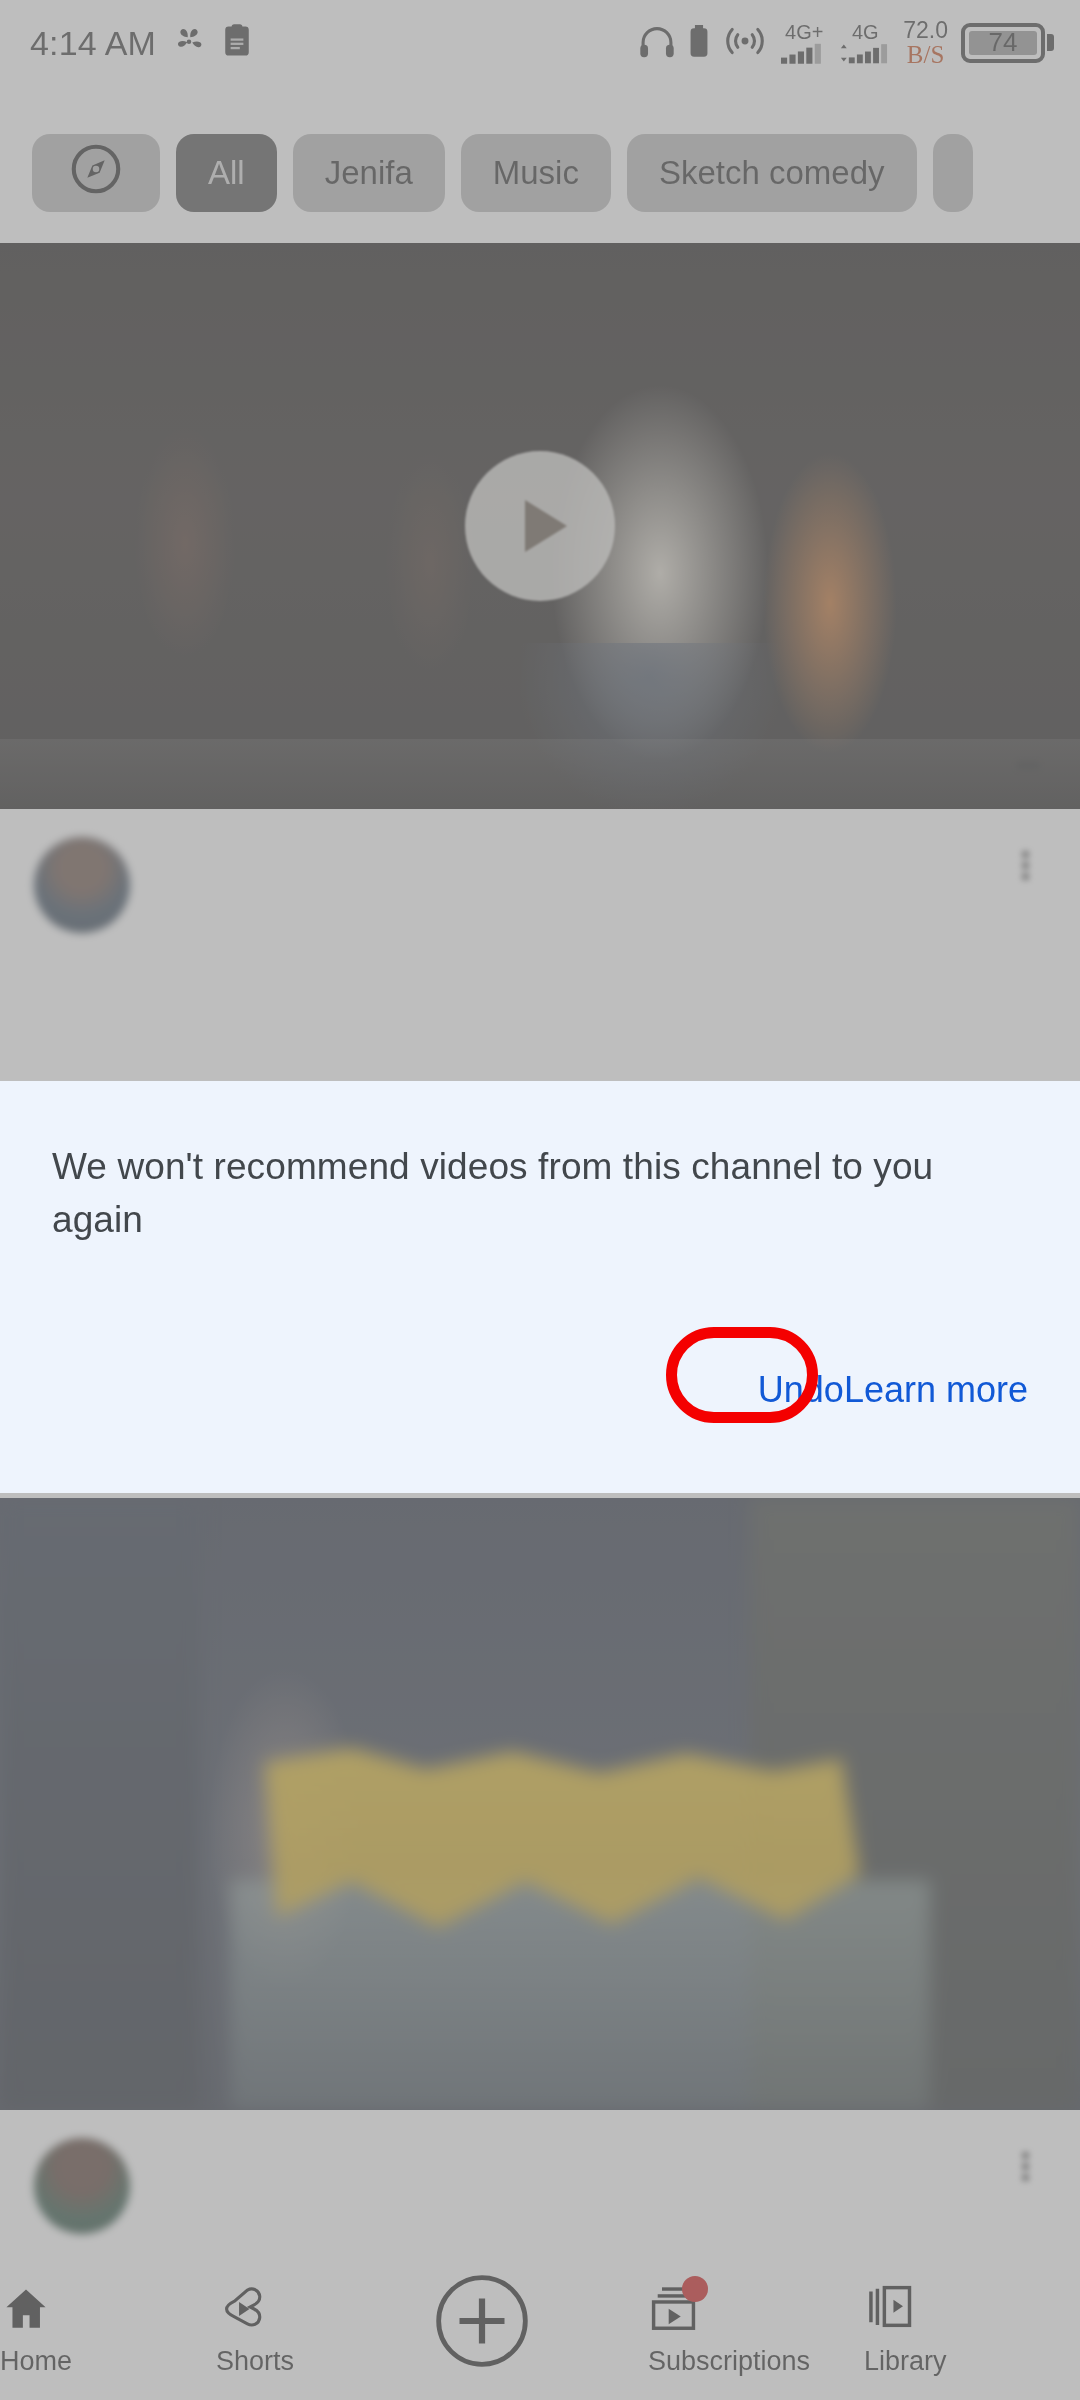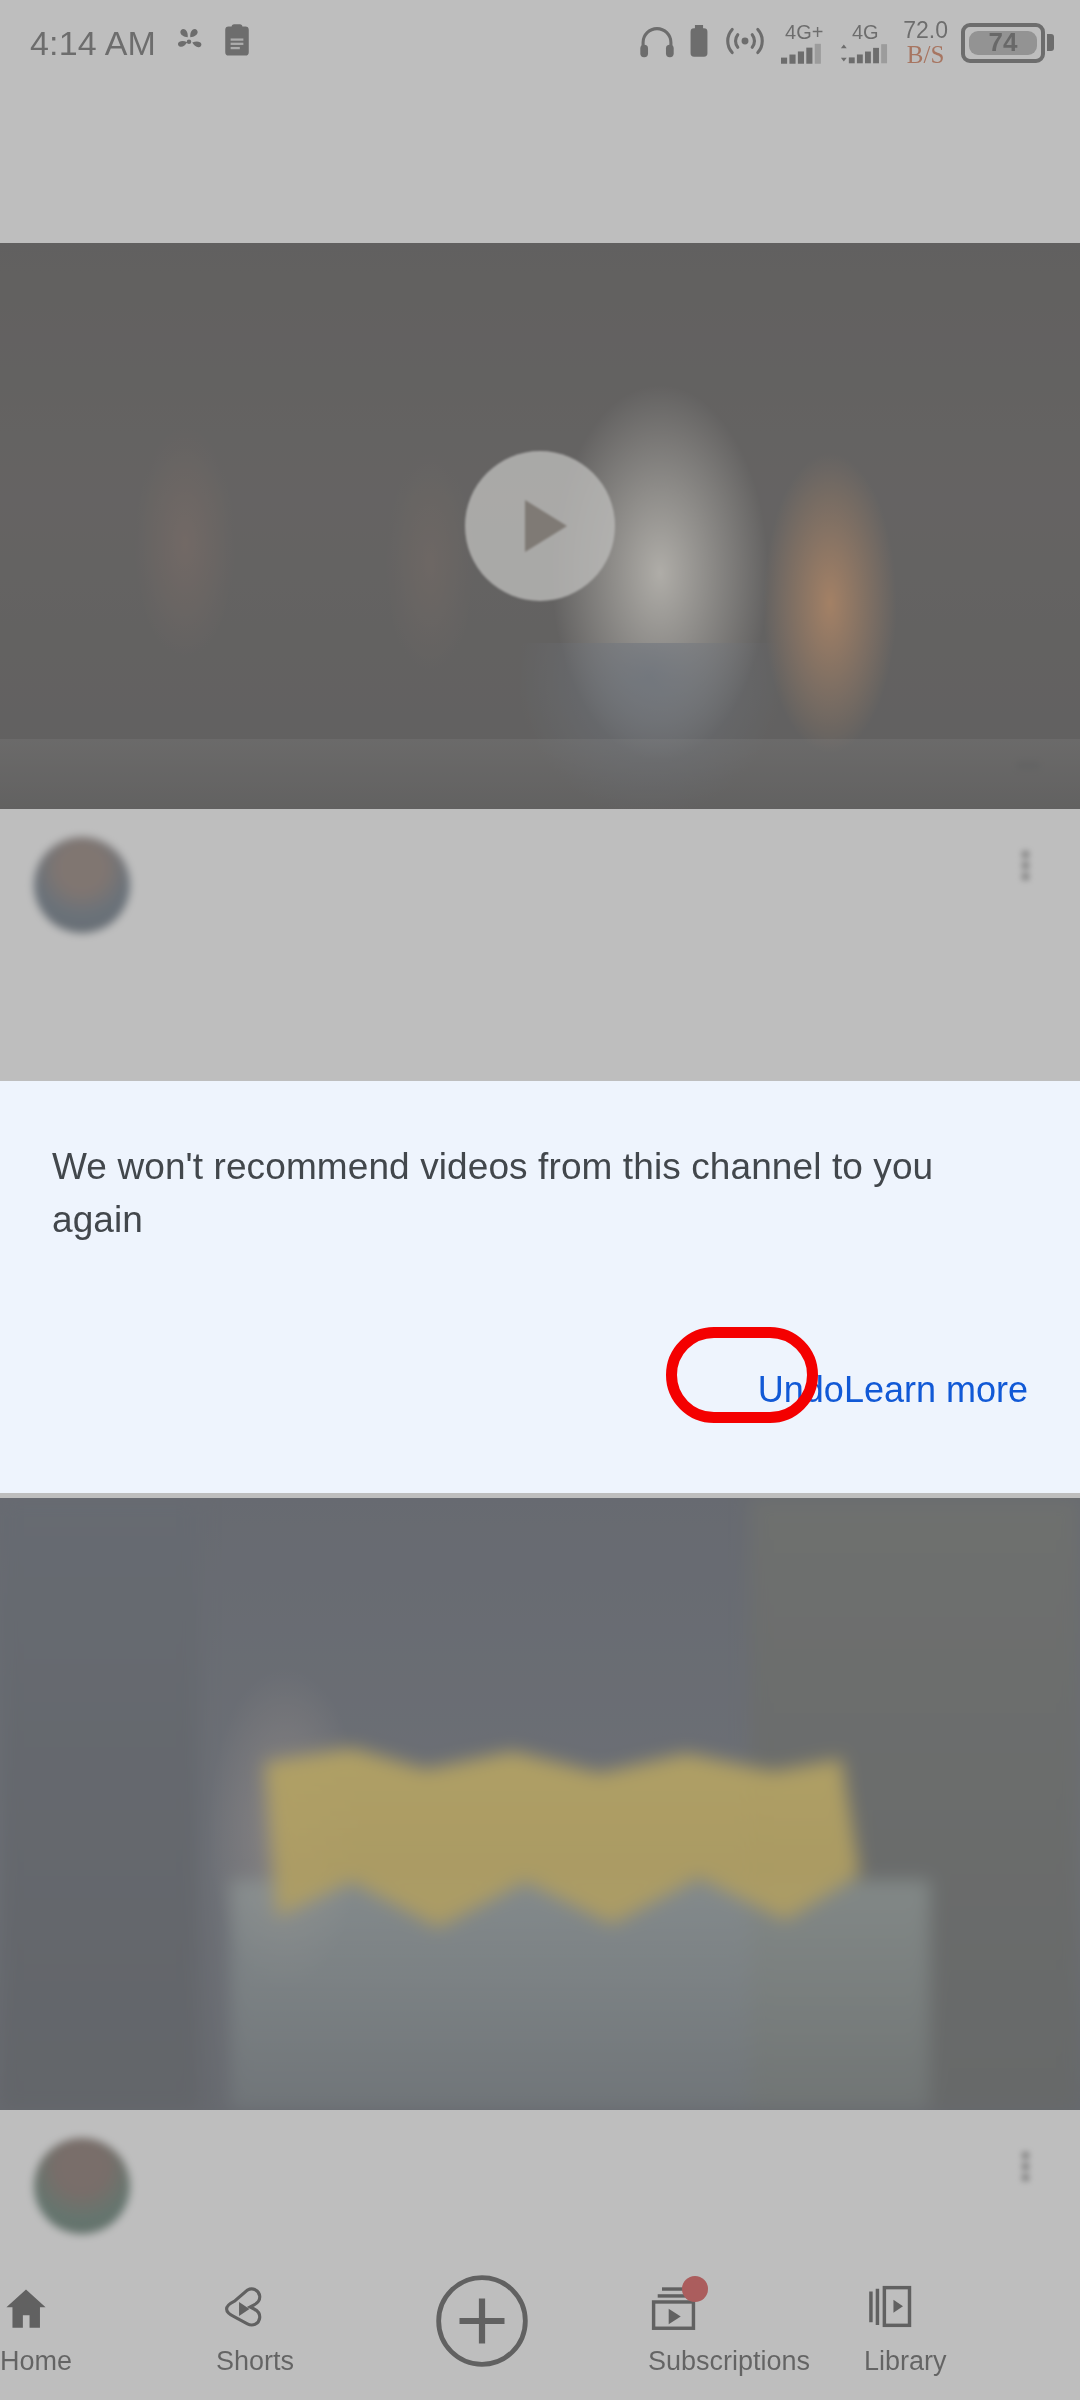--- a/index.html
+++ b/index.html
@@ -30,23 +30,23 @@
   .sb-speed-n { font-size:23px; color:#2b2b2b; }
   .sb-speed-u { font-size:25px; color:#c2410c;font-family:Liberation Serif, serif; }
   .sb-batt {
     display:flex; align-items:center;
   }
   .sb-batt-body {
     width:84px; height:40px; border:4px solid #2b2b2b; border-radius:9px;
     display:flex; align-items:center; padding:4px;
   }
   .sb-batt-fill {
-    flex:1; height:100%; background:#8e8e8e; border-radius:9px;
+    flex:1; height:100%; background:#8e8e8e; border-radius:3px;
     display:flex; align-items:center; justify-content:center;
-    font-size:26px; color:#1d1d1d; font-weight:700;
+    font-size:26px; color:#1d1d1d; font-weight:400;
   }
   .sb-batt-tip { width:7px; height:17px; background:#2b2b2b; border-radius:0 3px 3px 0; margin-left:2px; }
 
   
   #chip-row {
     position:absolute; top:120px; left:0; width:1080px; height:106px;
     display:flex; align-items:center; gap:16px; padding-left:32px;
     overflow:hidden;
   }
   .chip {
@@ -257,20 +257,36 @@
       </span>
       <span class="sb-batt">
         <span class="sb-batt-body">
           <span class="sb-batt-fill">74</span>
         </span>
         <span class="sb-batt-tip"></span>
       </span>
     </div>
   </div>
 
+  <div id="chip-row">
+    <div class="chip explore">
+      <span>
+        <svg width="58" height="58" viewBox="0 0 24 24" fill="none" stroke="#141414" stroke-width="1.7">
+          <circle cx="12" cy="12" r="9.2"></circle>
+          <path d="M15.6 8.4l-2.1 5.1-5.1 2.1 2.1-5.1z" fill="#141414" stroke="none"></path>
+          <circle cx="12" cy="12" r="1.35" fill="#b4b4b4" stroke="none"></circle>
+        </svg>
+      </span>
+    </div>
+    <div class="chip selected">All</div>
+    <div class="chip">Jenifa</div>
+    <div class="chip">Music</div>
+    <div class="chip">Sketch comedy</div>
+    <div class="chip" style="width:40px;padding:0;"></div>
+  </div>
 
   <div id="thumb-1">
     <div class="jeans"></div>
     <div class="floor"></div>
     <div class="play-overlay">
       <div class="play-tri"></div>
     </div>
     <div class="duration"></div>
   </div>
 

